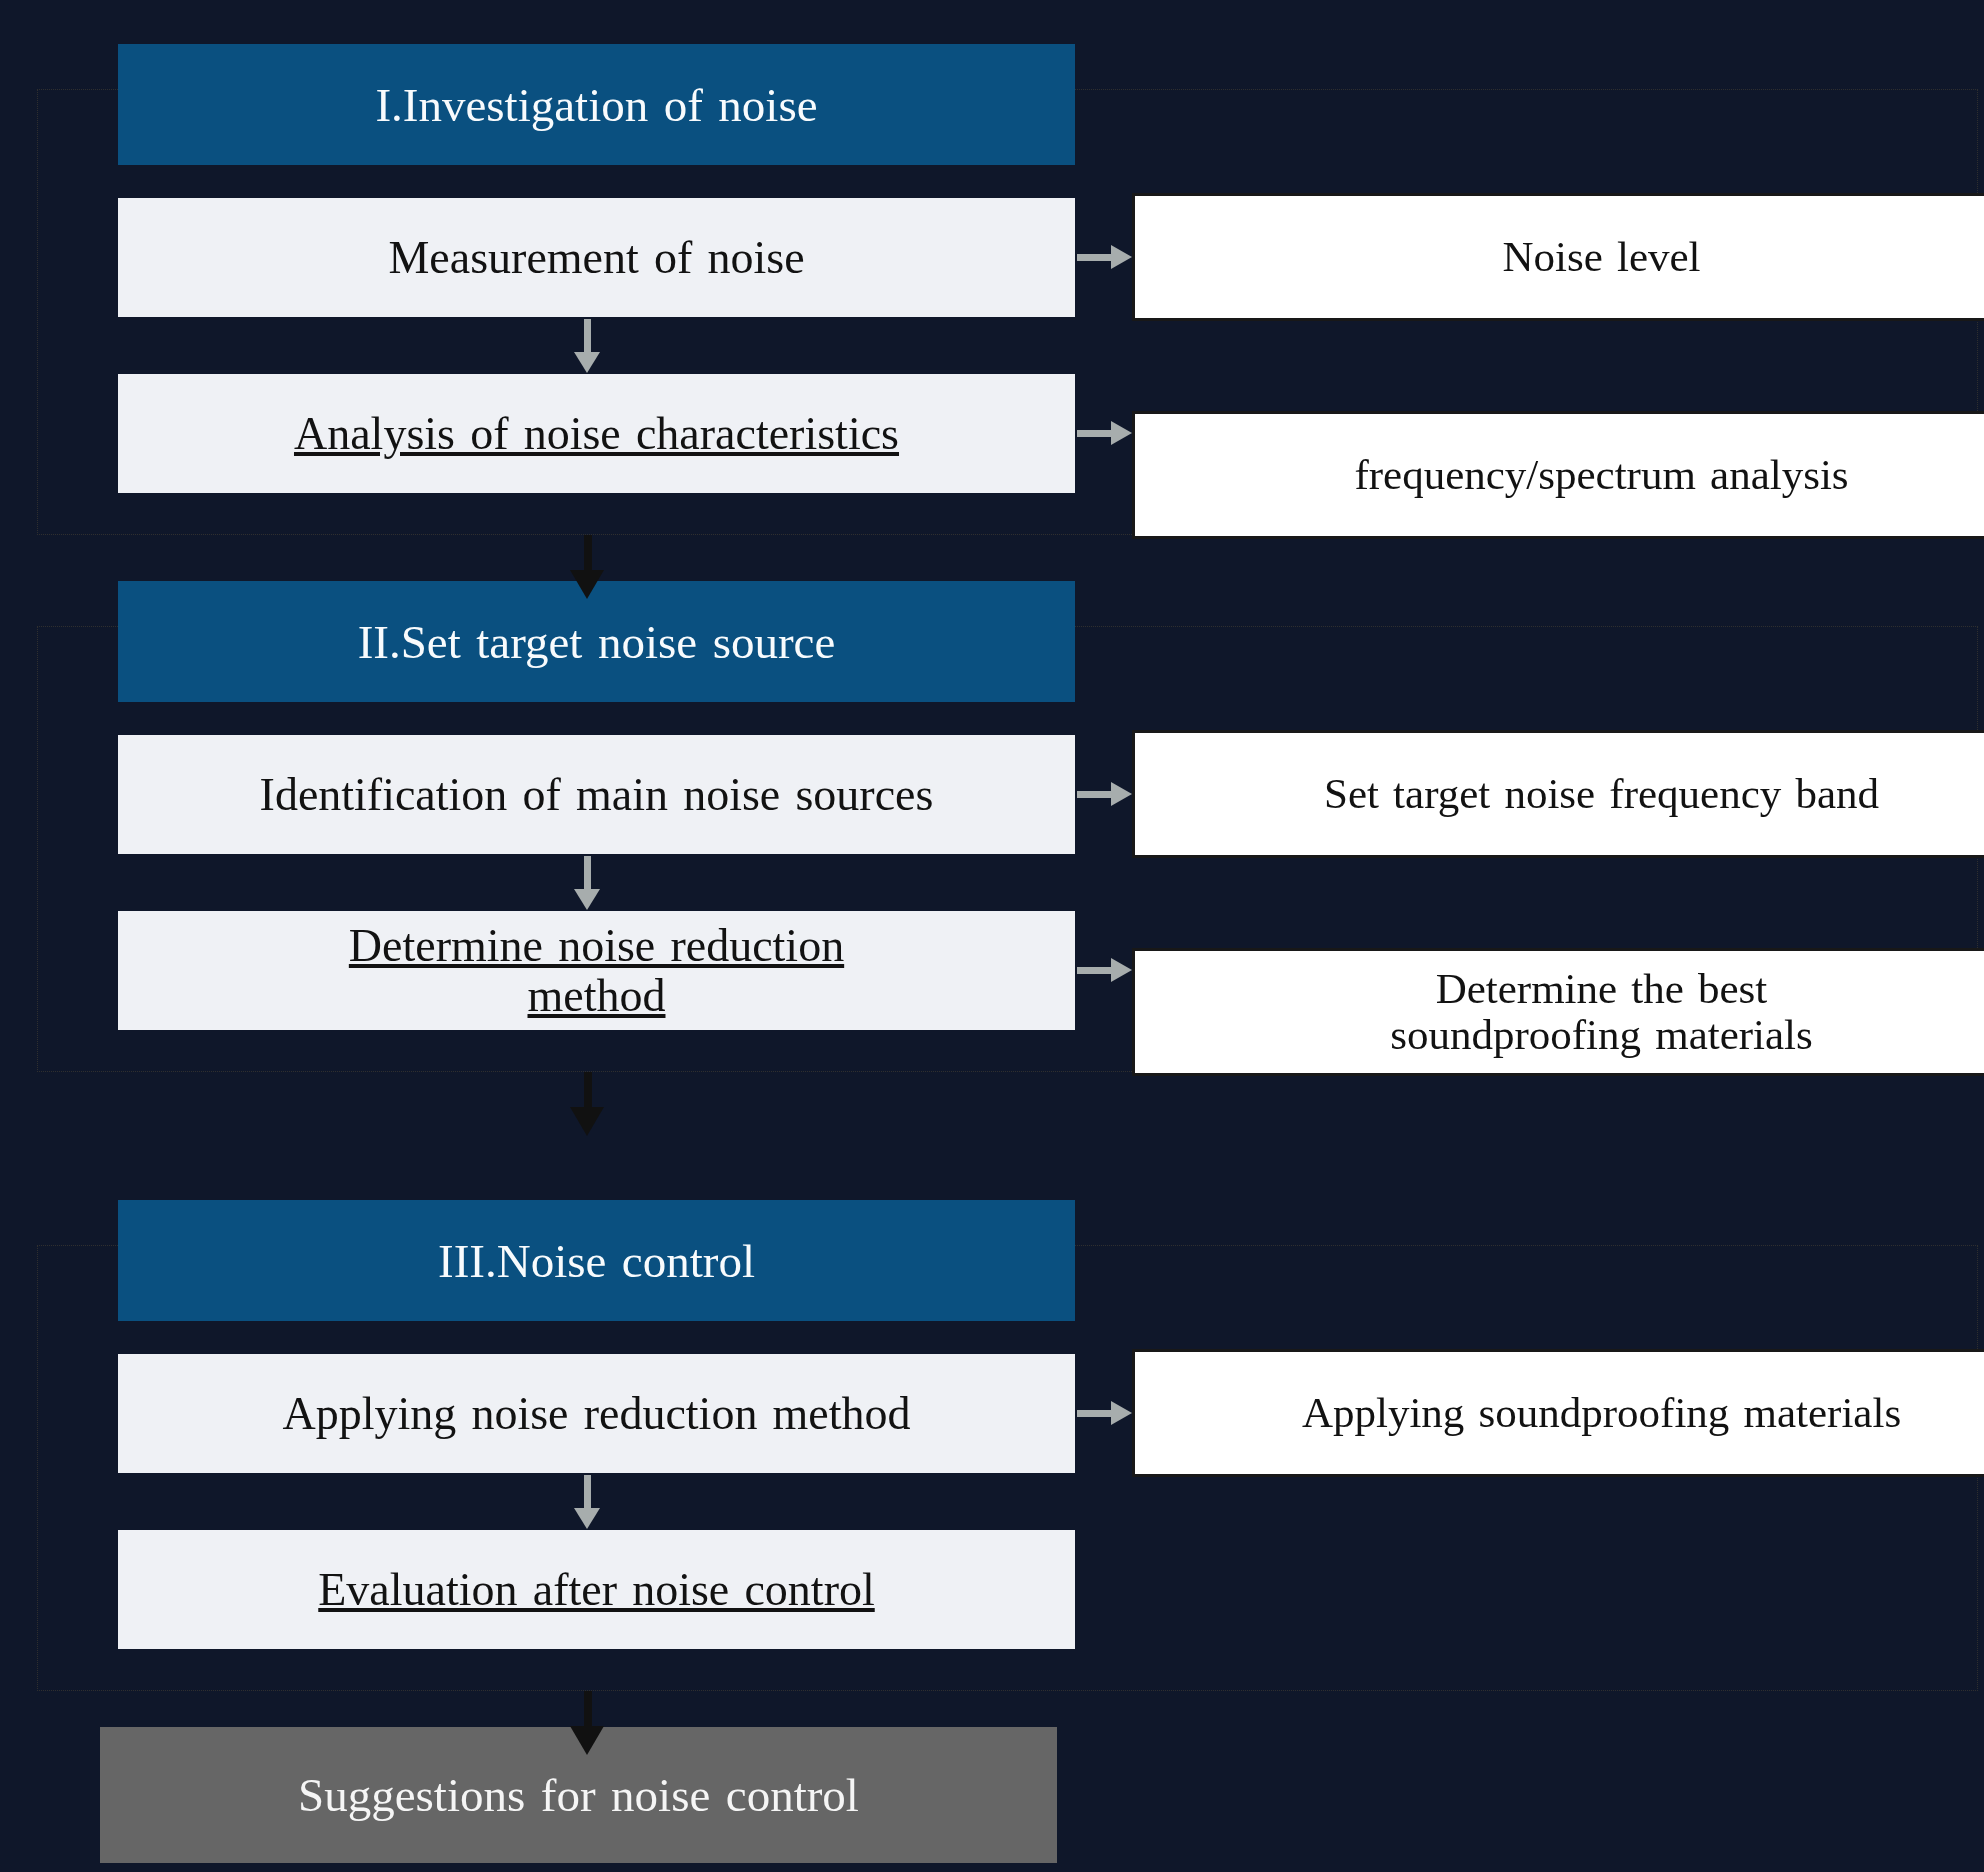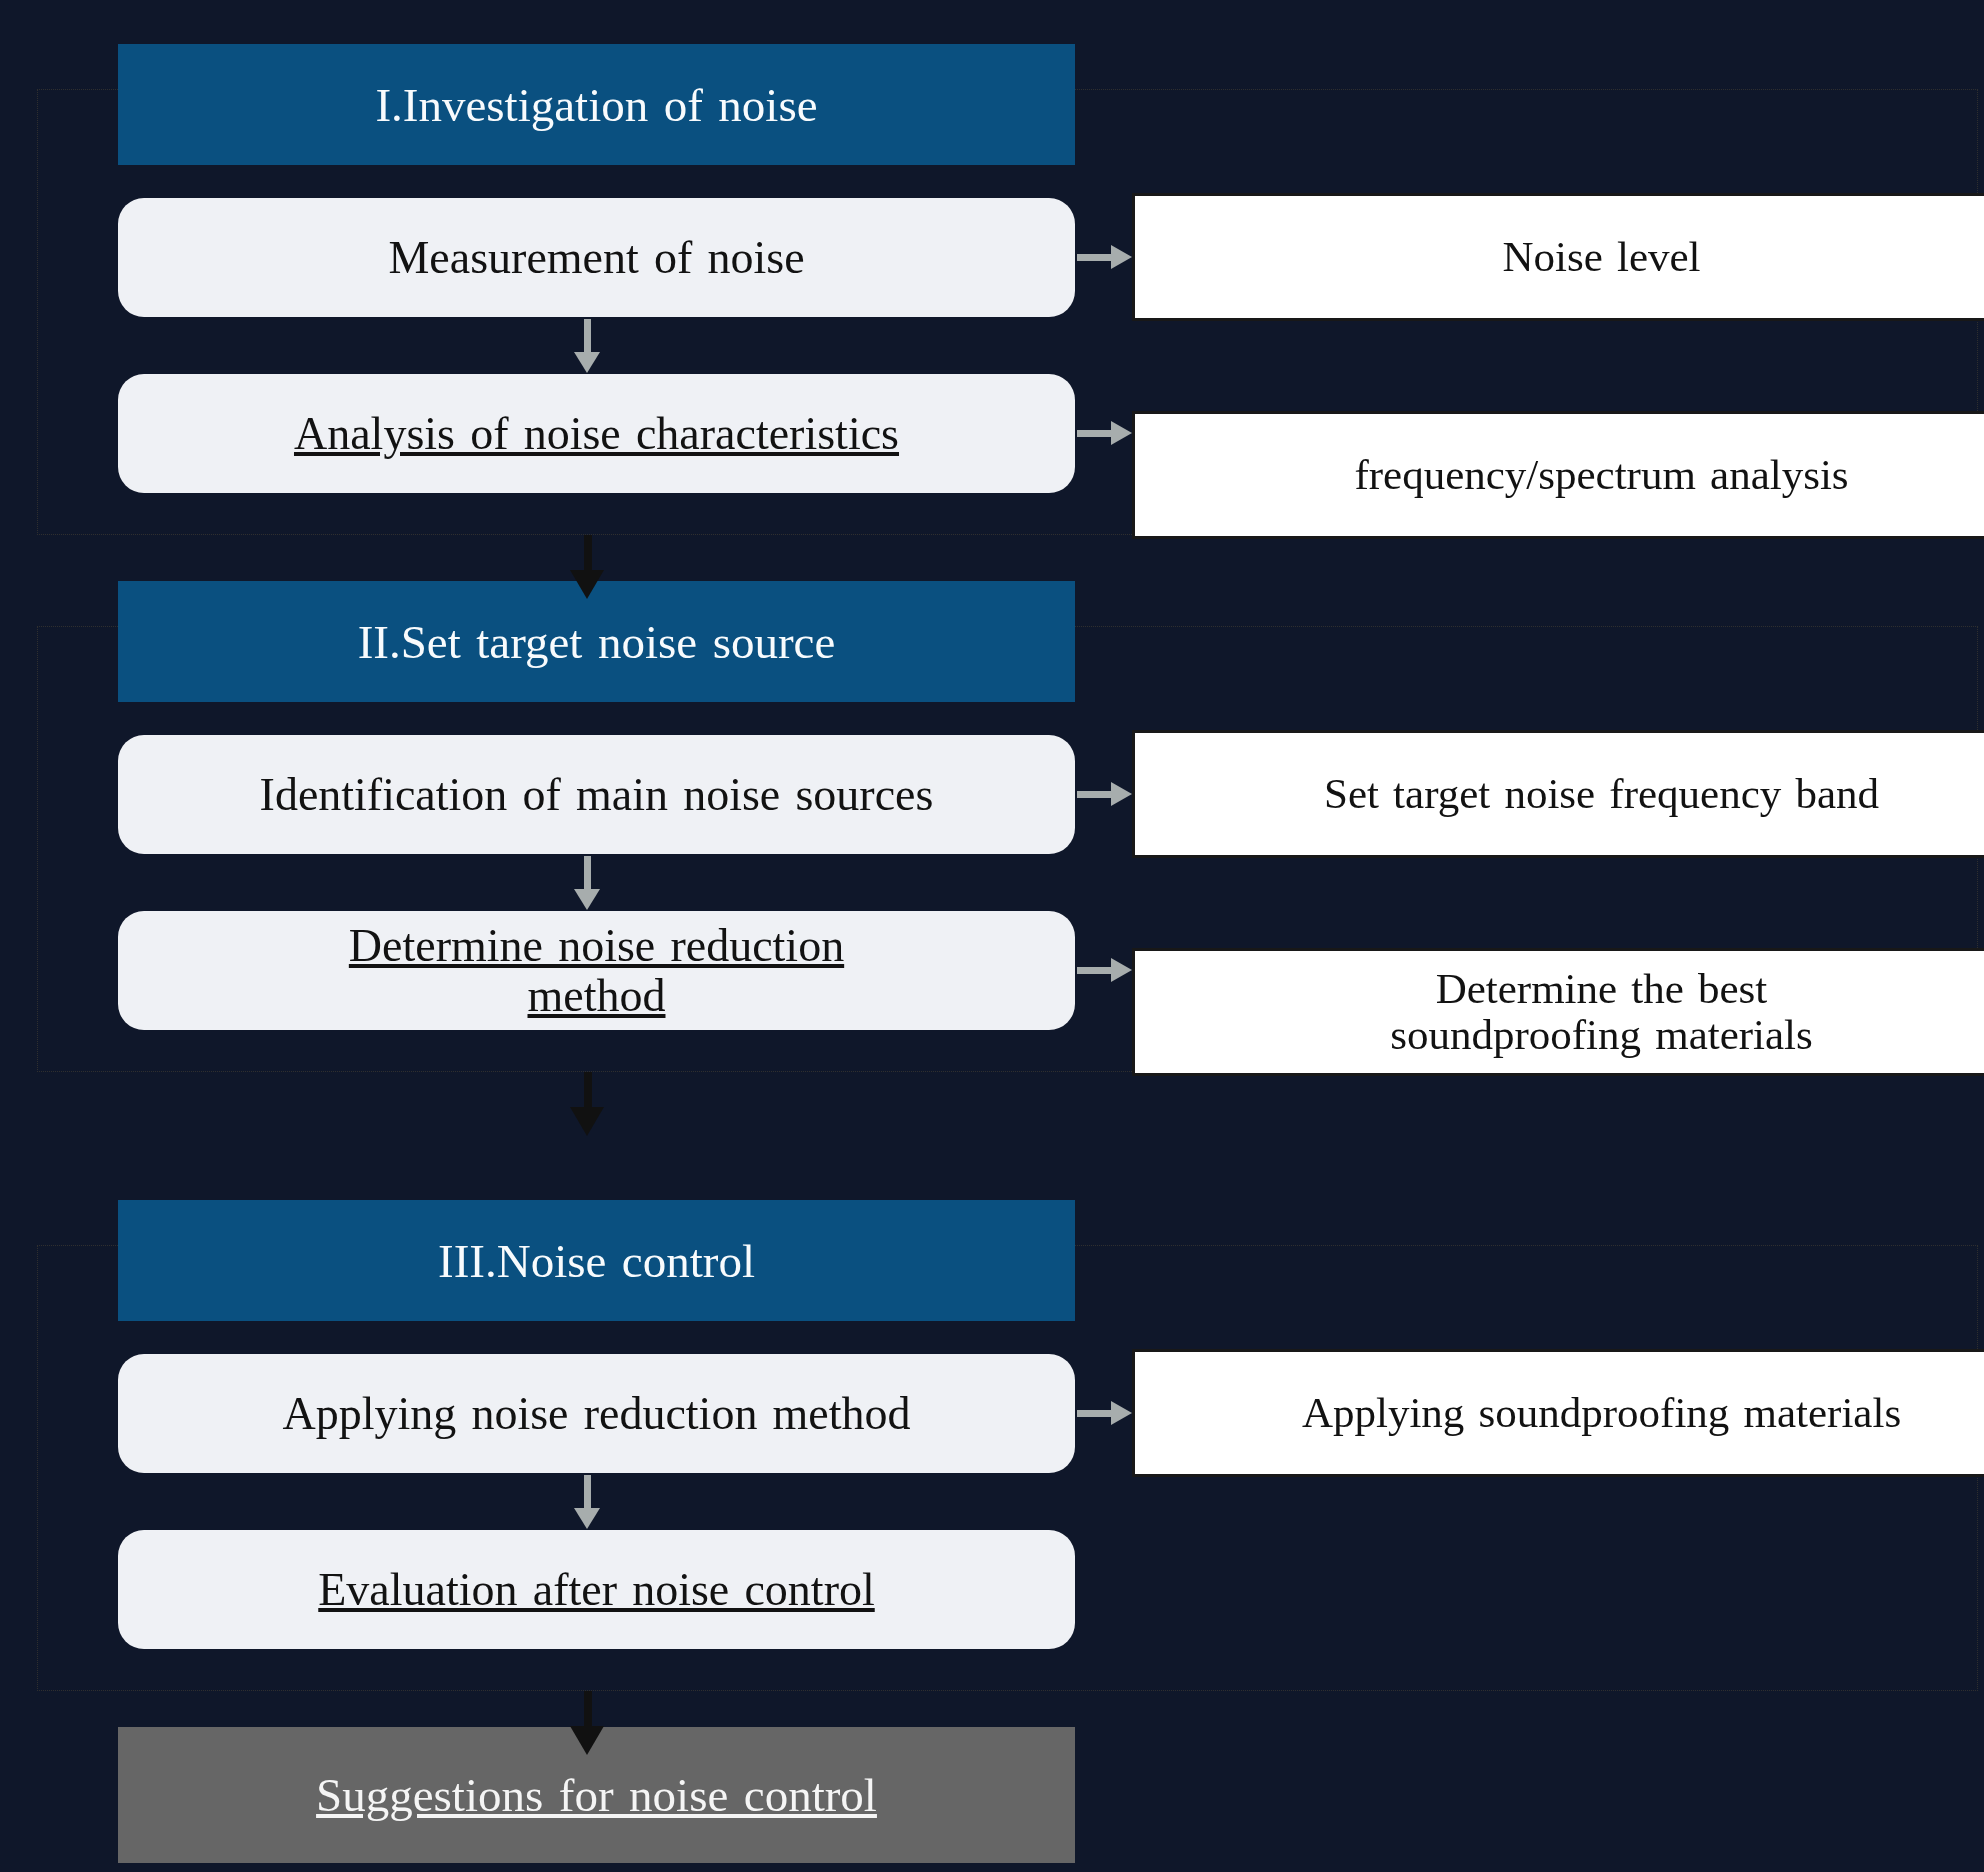--- a/index.html
+++ b/index.html
@@ -22,21 +22,21 @@
   .hdr{
     position:absolute;left:118px;top:0;width:957px;height:121px;
     background:#0a5080;color:#f8fbfd;
     display:flex;align-items:center;justify-content:center;
     font-size:47px;word-spacing:0.08em;z-index:3;
   }
   .lrow{
     position:absolute;left:118px;width:957px;height:119px;
     background:#eff1f5;color:#121212;
     display:flex;align-items:center;justify-content:center;
-    font-size:46px;word-spacing:0.08em;z-index:2;border-radius:26px;
+    font-size:46px;word-spacing:0.08em;z-index:2;
   }
   .lrow.r1{top:154px;}
   .lrow.r2{top:330px;height:119px;text-decoration:underline;}
   .lrow span, .rbox span{white-space:pre-line;text-align:center;line-height:1.08;}
   .rbox{
     position:absolute;left:1132px;width:939px;height:128px;
     background:#ffffff;border:3px solid #181818;box-sizing:border-box;
     color:#121212;display:flex;align-items:center;justify-content:center;
     font-size:43px;word-spacing:0.08em;z-index:2;
   }
@@ -57,24 +57,24 @@
 
   
   .harrow{position:absolute;z-index:2;}
   .harrow .shaft{position:absolute;left:1077px;width:35px;height:7px;background:#a7adad;}
   .harrow .head{position:absolute;left:1111px;width:0;height:0;
     border-top:12.4px solid transparent;border-bottom:12.4px solid transparent;border-left:21px solid #a7adad;}
   .harrow.h1 .shaft{top:210px;}  .harrow.h1 .head{top:201px;}
   .harrow.h2 .shaft{top:386px;}  .harrow.h2 .head{top:377px;}
 
   .footer{
-    position:absolute;left:118px;top:1727px;width:957px;height:136px;
+    position:absolute;left:100px;top:1727px;width:957px;height:136px;
     background:#666666;color:#f5f5f5;
     display:flex;align-items:center;justify-content:center;
-    font-size:47px;word-spacing:0.08em;text-decoration:underline;
+    font-size:47px;word-spacing:0.08em;
   }
 </style>
 </head>
 <body>
 
 <div id="canvas">
 
   <div class="section s1">
     <div class="dotted"></div>
     <div class="hdr">

